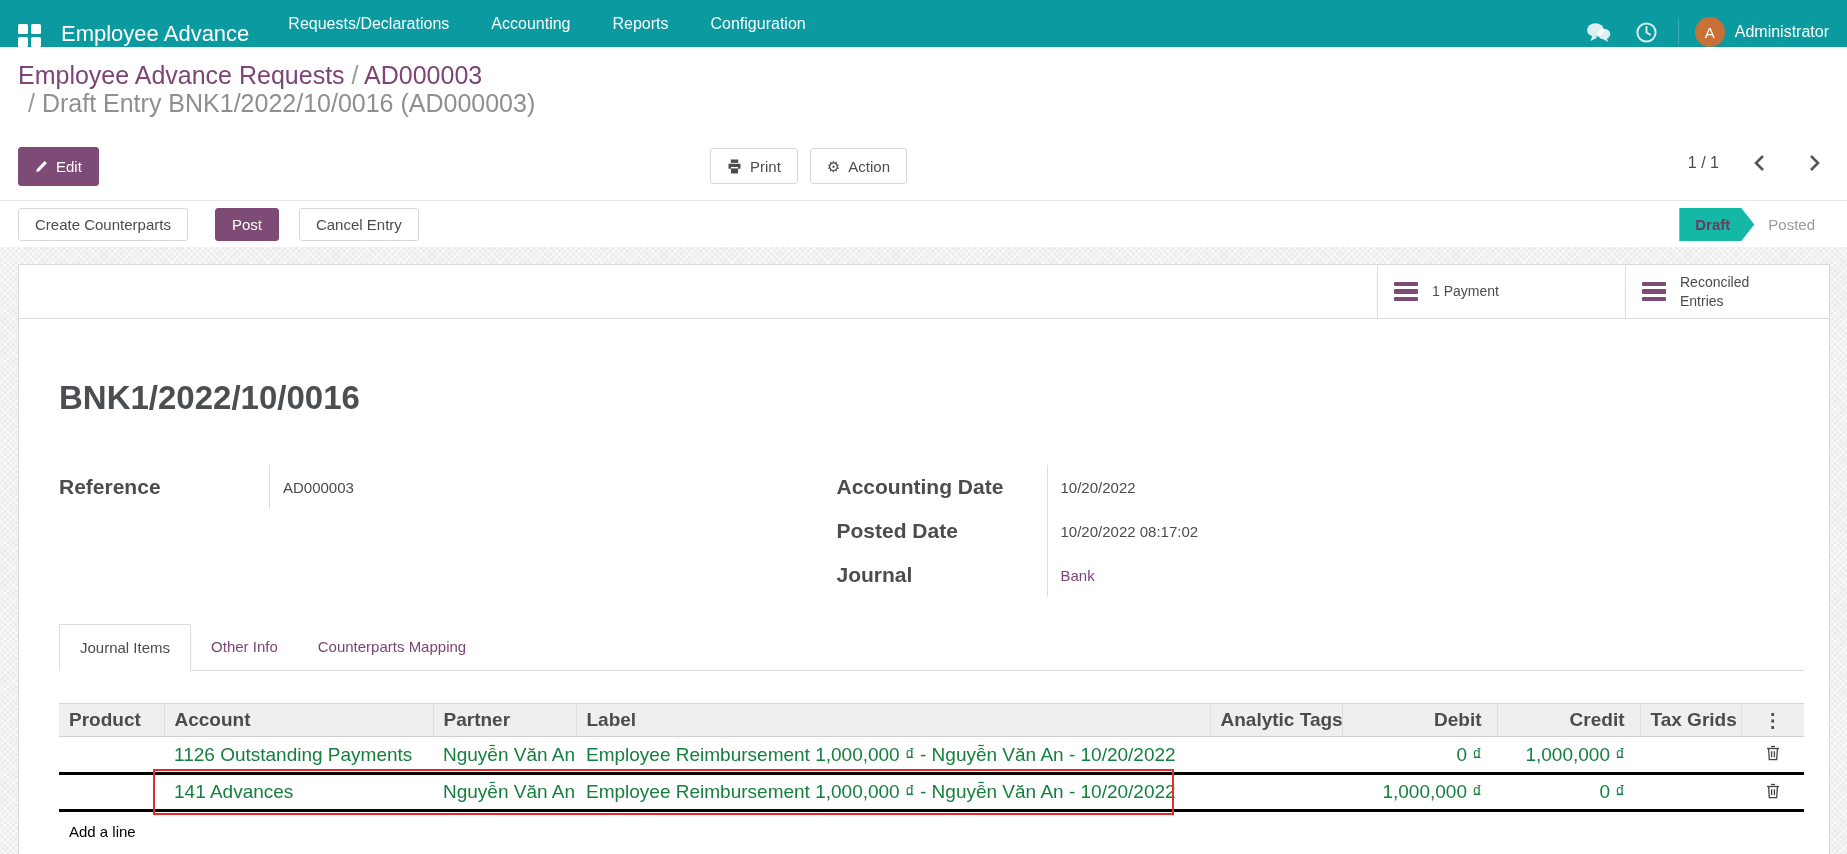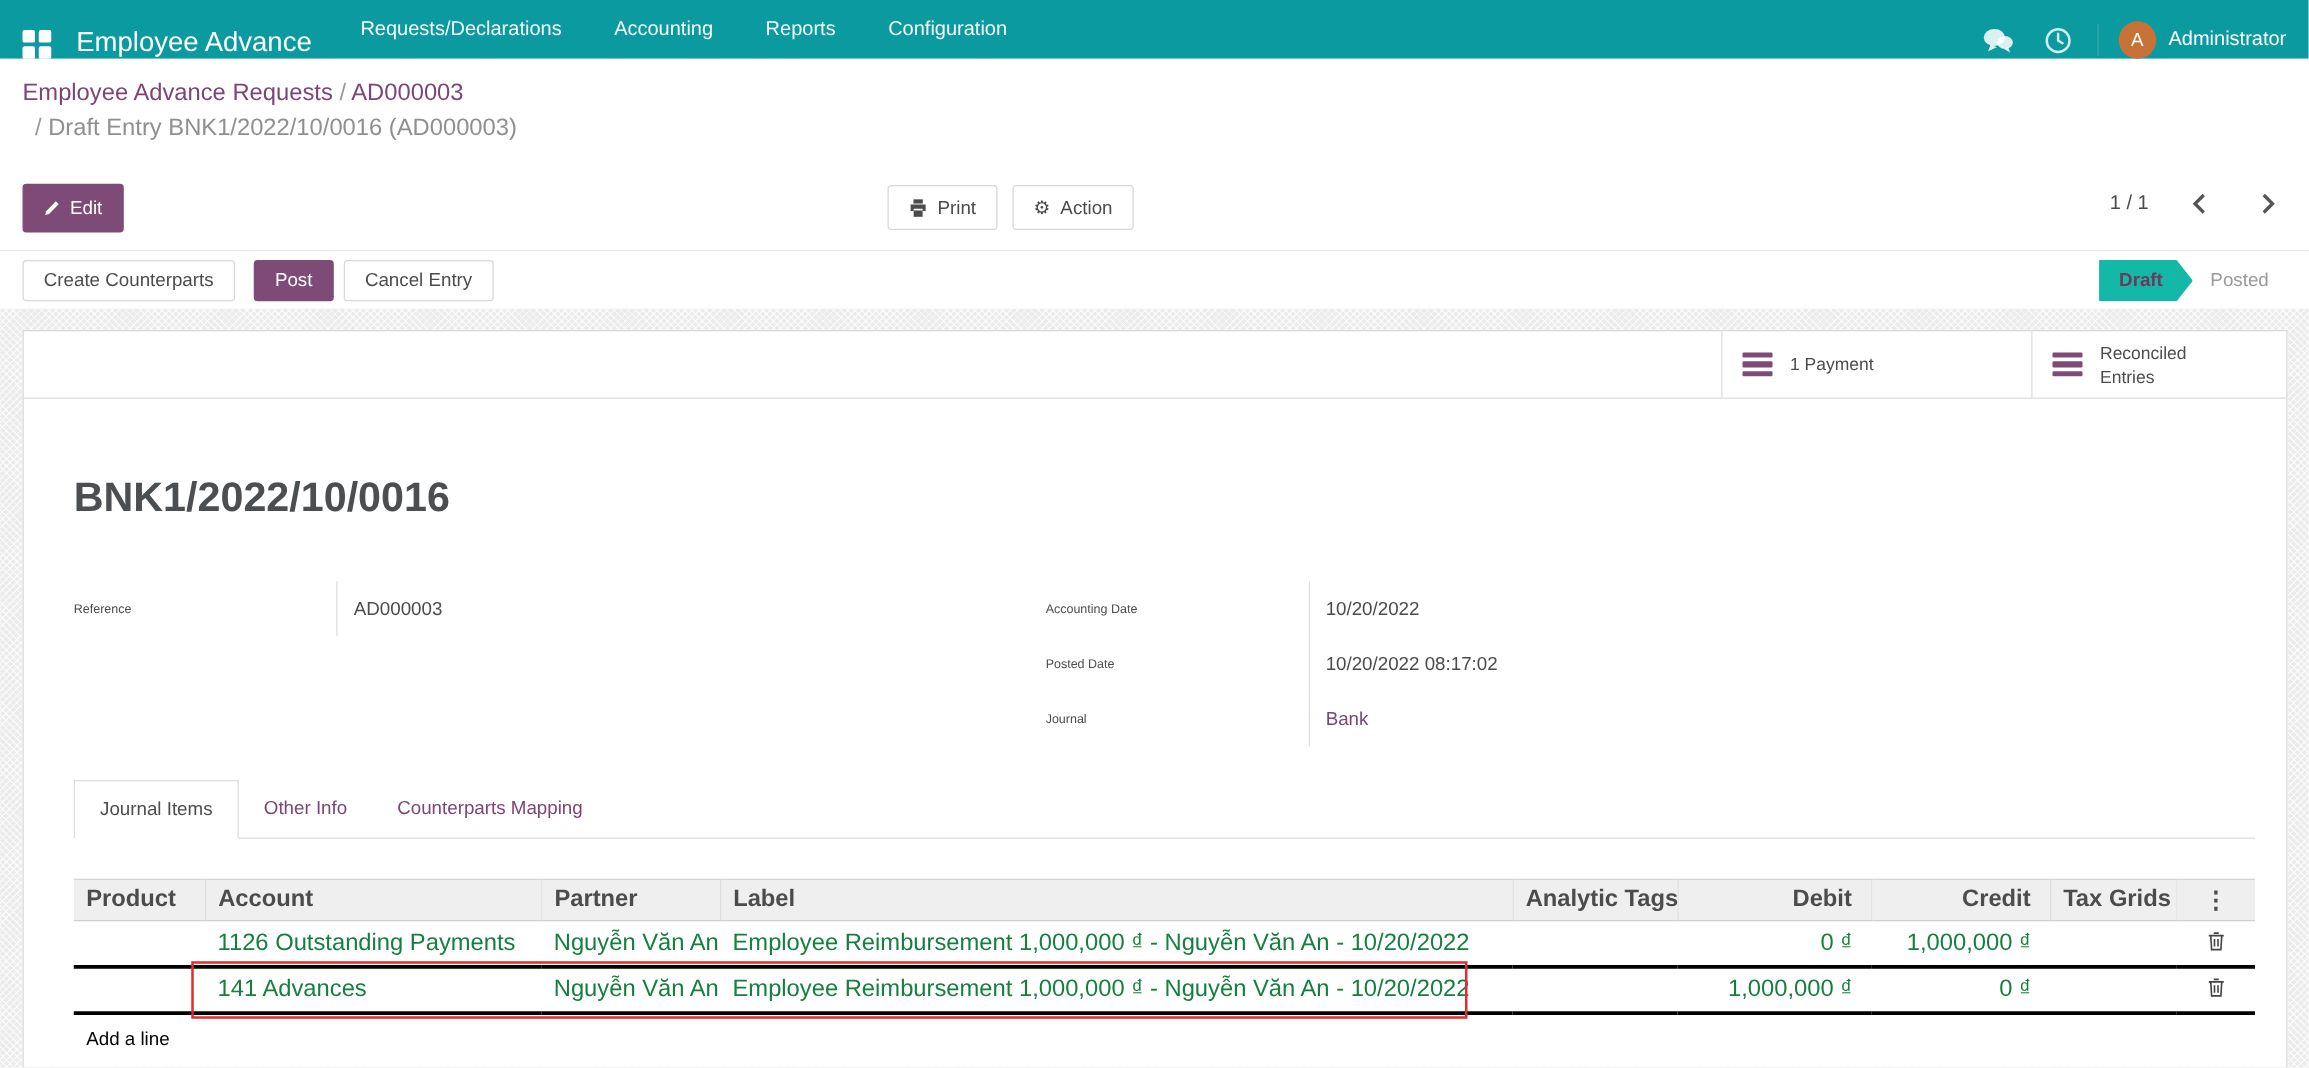--- a/index.html
+++ b/index.html
@@ -19,39 +19,39 @@
   .nav-right { margin-left:auto; display:flex; align-items:center; gap:16px; }
   .nav-ico { cursor:pointer; display:flex; align-items:center; padding:0 4px; }
   .nav-sep { width:1px; height:26px; background:rgba(255,255,255,.18); }
   .user-menu { display:flex; align-items:center; gap:10px; cursor:pointer; }
   .avatar { width:30px; height:30px; border-radius:50%; background:#c87137;
     display:flex; align-items:center; justify-content:center; font-size:15px; color:#fff; }
   .user-name { font-size:16px; }
 
   
   .control-panel { background:#fff; padding:14px 18px 5px; }
-  .breadcrumb { font-size:19px; line-height:28px; }
+  .breadcrumb { font-size:25px; line-height:28px; }
   .breadcrumb a { color:#7c4576; text-decoration:none; cursor:pointer; }
   .crumb-sep { color:#9a9a9a; }
   .breadcrumb-line2 { color:#8f8f8f; padding-left:10px; }
   .cp-buttons-row { position:relative; height:40px; margin-top:29px; }
   .btn { display:inline-flex; align-items:center; gap:8px; font-size:15px;
     border:1px solid transparent; border-radius:3px; cursor:pointer; background:#fff;
     padding:0 16px; height:36px; color:#4c4c4c; }
   .btn.primary { background:#7d4b76; border-color:#7d4b76; color:#fff; }
   .btn.secondary { border-color:#d8d8d8; }
   .btn-edit { position:absolute; left:0; top:1px; height:39px; }
   .center-btns { position:absolute; left:692px; top:2px; display:flex; gap:12px; }
   .pager { position:absolute; right:0; top:4px; display:flex; align-items:center; gap:26px; }
   .pager-value { font-size:16px; color:#4c4c4c; cursor:pointer; }
   .pager-arrow { cursor:pointer; display:flex; padding:4px 8px; }
   .cp-divider { border-top:1px solid #e7e7e7; margin:14px -18px 0; }
   .statusbar-row { display:flex; align-items:center; padding:7px 0 1px; }
   .statusbar-row .btn { height:33px; }
-  .left-actions { display:flex; gap:8px; }
+  .left-actions { display:flex; gap:20px; }
   .left-actions .btn.secondary:first-child { margin-right:7px; }
   .statusbar { margin-left:auto; display:flex; align-items:center; height:33px; }
   .status-step { font-size:15px; padding:0 14px; color:#9a9a9a; line-height:33px; cursor:pointer; }
   .status-step.active { background:#14b8a6; color:#6b3a5f; font-weight:700; padding:0 24px 0 16px;
     clip-path:polygon(0 0, calc(100% - 13px) 0, 100% 50%, calc(100% - 13px) 100%, 0 100%); }
 
   
   .content { height:608px; padding:17px 17px 0 18px; background-color:#edecec;
     background-image:
       repeating-linear-gradient(45deg, rgba(255,255,255,.65) 0 1px, transparent 1px 4px),
@@ -64,21 +64,21 @@
   .smart-btn.reconciled { width:204px; }
   .bars { display:flex; flex-direction:column; gap:3px; }
   .bars i { width:24px; height:4.5px; background:#7d4b76; border-radius:1px; }
   .smart-label { font-size:14px; color:#4c4c4c; line-height:1.35; }
 
   .sheet-body { padding:0 25px 0 40px; }
   .record-title { margin-top:60px; font-size:33px; font-weight:600; color:#4b4f52; }
 
   .field-groups { margin-top:48px; display:grid; grid-template-columns:1fr 1fr; column-gap:55px; width:1500px; }
   .field-row { display:flex; height:44px; align-items:center; }
-  .f-label { width:210px; font-size:10px; font-weight:400; color:#4c4c4c; }
+  .f-label { width:210px; font-size:21px; font-weight:700; color:#4c4c4c; }
   .f-value { border-left:1px solid #ddd; align-self:stretch; display:flex; align-items:center;
     padding-left:13px; font-size:15px; flex:1; }
   .f-value a { color:#7c4576; text-decoration:none; cursor:pointer; }
 
   .tabs { margin-top:27px; display:flex; border-bottom:1px solid #ddd; height:47px; }
   .tab { padding:0 20px; line-height:46px; font-size:15px; color:#7c4576; cursor:pointer; }
   .tab.active { border:1px solid #ddd; border-bottom:1px solid #fff; margin-bottom:-1px;
     color:#4c4c4c; background:#fff; }
 
   .table-wrap { position:relative; margin-top:32px; width:1745px; }

